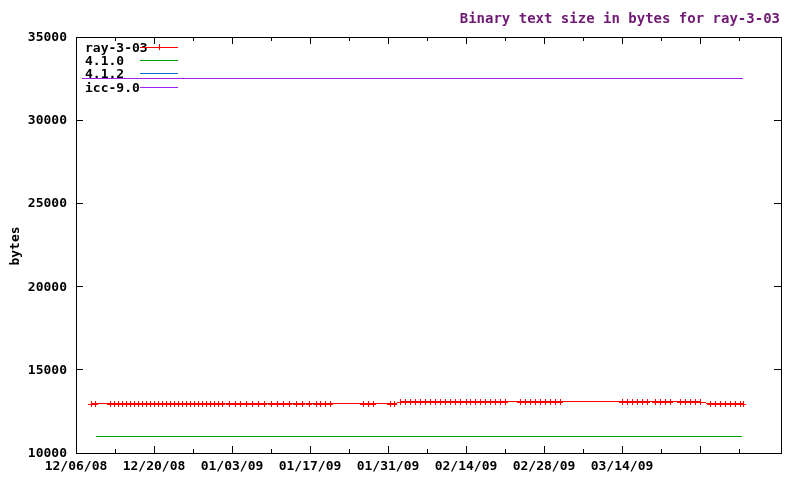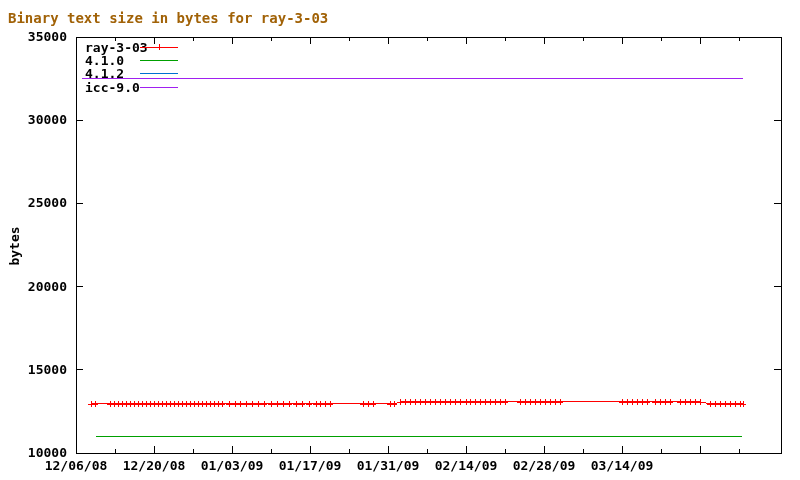--- a/index.html
+++ b/index.html
@@ -1,22 +1,22 @@
 <!DOCTYPE html>
 <html><head>
 <meta charset="utf-8">
 <style>
   html,body{margin:0;padding:0;background:#ffffff;}
   #screen{
     position:relative;width:800px;height:480px;background:#ffffff;overflow:hidden;
     font-family:"DejaVu Sans Mono","Liberation Mono",monospace;
   }
   #chart-title{
-    position:absolute;left:8px;top:10px;width:780px;text-align:left;
-    font-size:14px;font-weight:bold;color:#a16207;letter-spacing:0;
+    position:absolute;left:0;top:10px;width:780px;text-align:right;
+    font-size:14px;font-weight:bold;color:#701a75;letter-spacing:0;
   }
   #y-axis-title{
     position:absolute;left:14px;top:246px;
     transform:translate(-50%,-50%) rotate(-90deg);
     font-size:13px;font-weight:bold;color:#000;white-space:nowrap;
   }
   svg text{
     font-family:"DejaVu Sans Mono","Liberation Mono",monospace;
     font-size:13px;font-weight:bold;fill:#000;
   }

